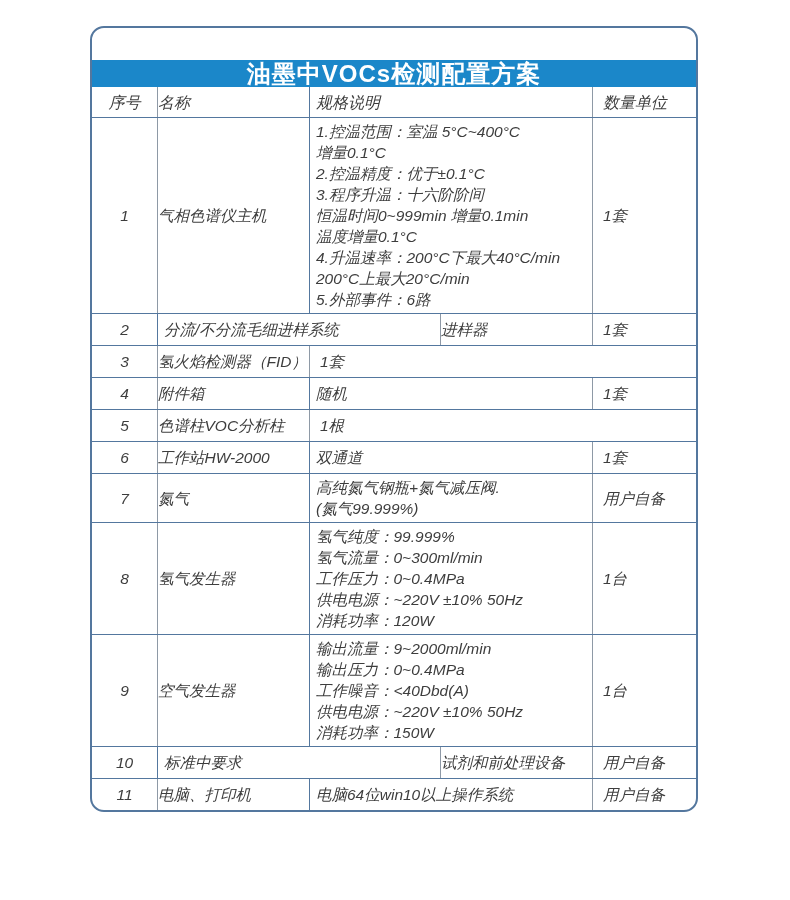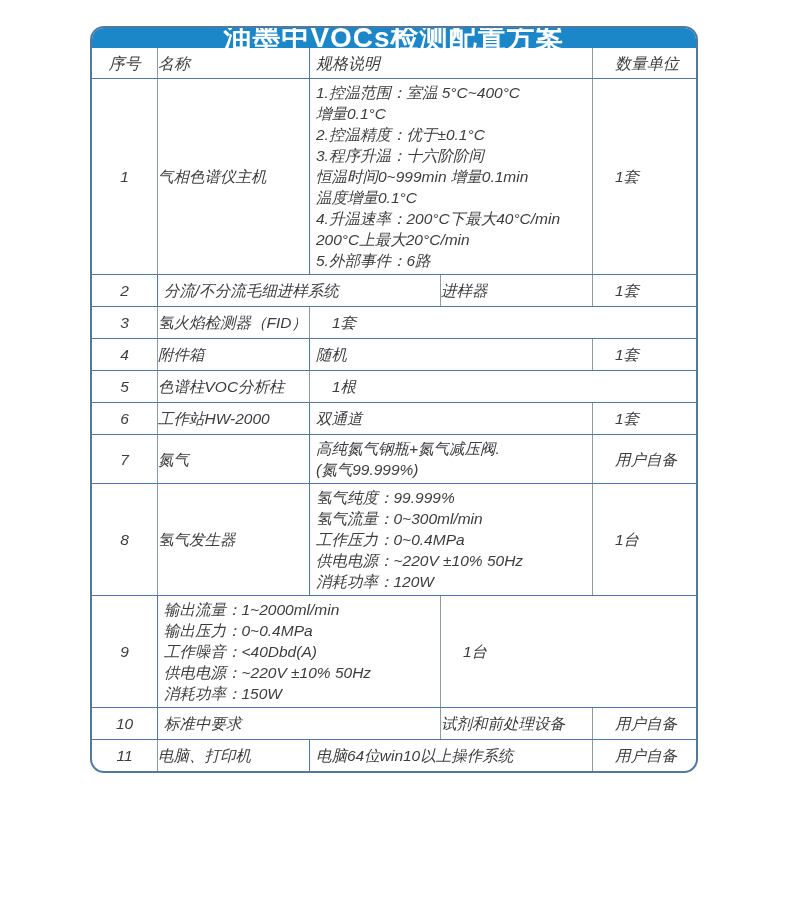--- a/index.html
+++ b/index.html
@@ -13,35 +13,35 @@
   *{margin:0;padding:0;box-sizing:border-box;}
   html,body{width:790px;height:900px;background:var(--page-bg);
     font-family:"Liberation Sans","DejaVu Sans",sans-serif;color:var(--text);}
   .page{position:relative;width:790px;height:900px;overflow:hidden;}
   .spec-table{
     position:absolute;left:90px;top:26px;width:608px;
     border:2px solid var(--row-line);
     border-radius:14px;overflow:hidden;background:#fff;
   }
   .table-title{
-    height:20px;background:var(--header-bg);color:var(--title-text);
+    height:27px;background:var(--header-bg);color:var(--title-text);
     display:flex;align-items:center;justify-content:center;
-    font-size:28px;font-weight:bold;letter-spacing:1px;
+    font-size:24px;font-weight:bold;letter-spacing:1px;margin-top:32px;
   }
   .table-header,.table-row{display:flex;width:100%;}
   .table-row{border-top:1px solid var(--row-line);min-height:32px;}
   .table-header{min-height:30px;}
   .cell{
     display:flex;flex-direction:column;justify-content:center;
     padding:3px 6px;font-size:15.5px;line-height:21px;overflow:hidden;font-style:italic;
   }
   .col-index{width:65px;align-items:center;text-align:center;padding-left:0;padding-right:0;}
   .col-name{width:152px;border-left:1px solid var(--col-line);padding-left:0;white-space:nowrap;}
   .col-spec{width:283px;border-left:1px solid var(--row-line);}
-  .col-qty{width:104px;border-left:1px solid var(--col-line);padding-left:22px;}
+  .col-qty{width:104px;border-left:1px solid var(--col-line);padding-left:10px;}
   .header-cell{font-size:16px;}
   .spec-line{display:block;}
 </style>
 </head>
 <body>
 
 <div class="page">
   <div class="spec-table">
     <div class="table-title">油墨中VOCs检测配置方案</div>
     <div class="table-header">
@@ -125,22 +125,23 @@
             <div class="spec-line">氢气流量：0~300ml/min</div>
             <div class="spec-line">工作压力：0~0.4MPa</div>
             <div class="spec-line">供电电源：~220V ±10% 50Hz</div>
             <div class="spec-line">消耗功率：120W</div>
           </div>
     <div class="cell col-qty">1台</div>
   </div>
 
   <div class="table-row">
     <div class="cell col-index">9</div>
+    <div class="cell col-name">空气发生器</div>
     <div class="cell col-spec">
-            <div class="spec-line">输出流量：1~2000ml/min</div>
+            <div class="spec-line">输出流量：9~2000ml/min</div>
             <div class="spec-line">输出压力：0~0.4MPa</div>
             <div class="spec-line">工作噪音：&lt;40Dbd(A)</div>
             <div class="spec-line">供电电源：~220V ±10% 50Hz</div>
             <div class="spec-line">消耗功率：150W</div>
           </div>
     <div class="cell col-qty">1台</div>
   </div>
 
   <div class="table-row">
     <div class="cell col-index">10</div>

